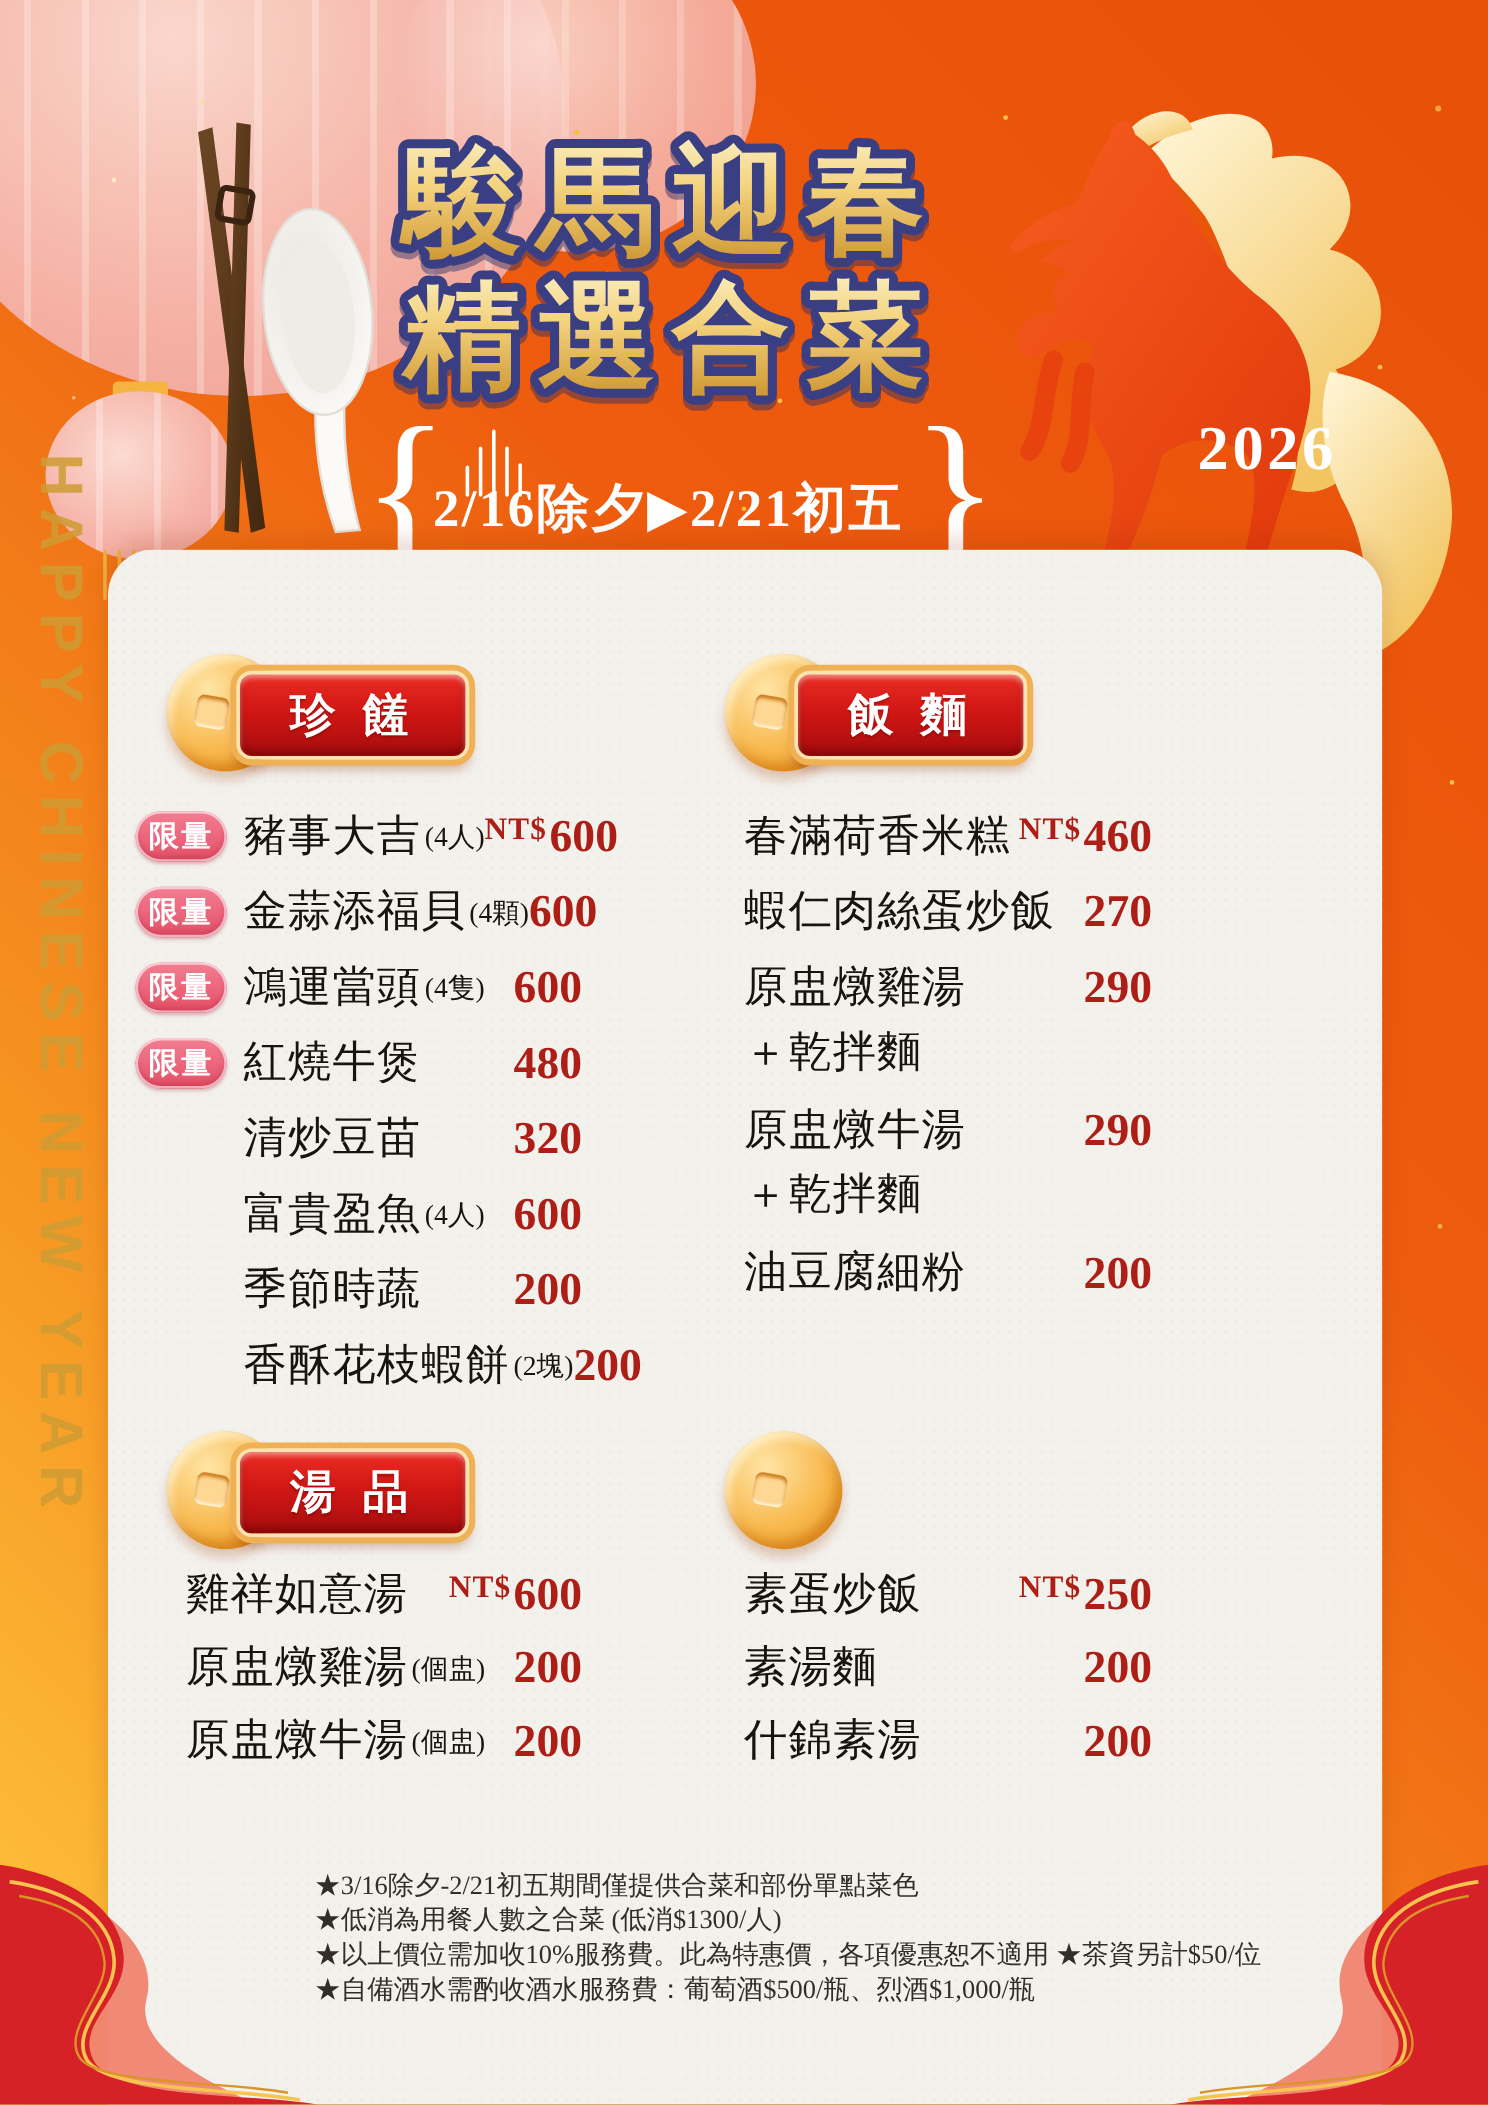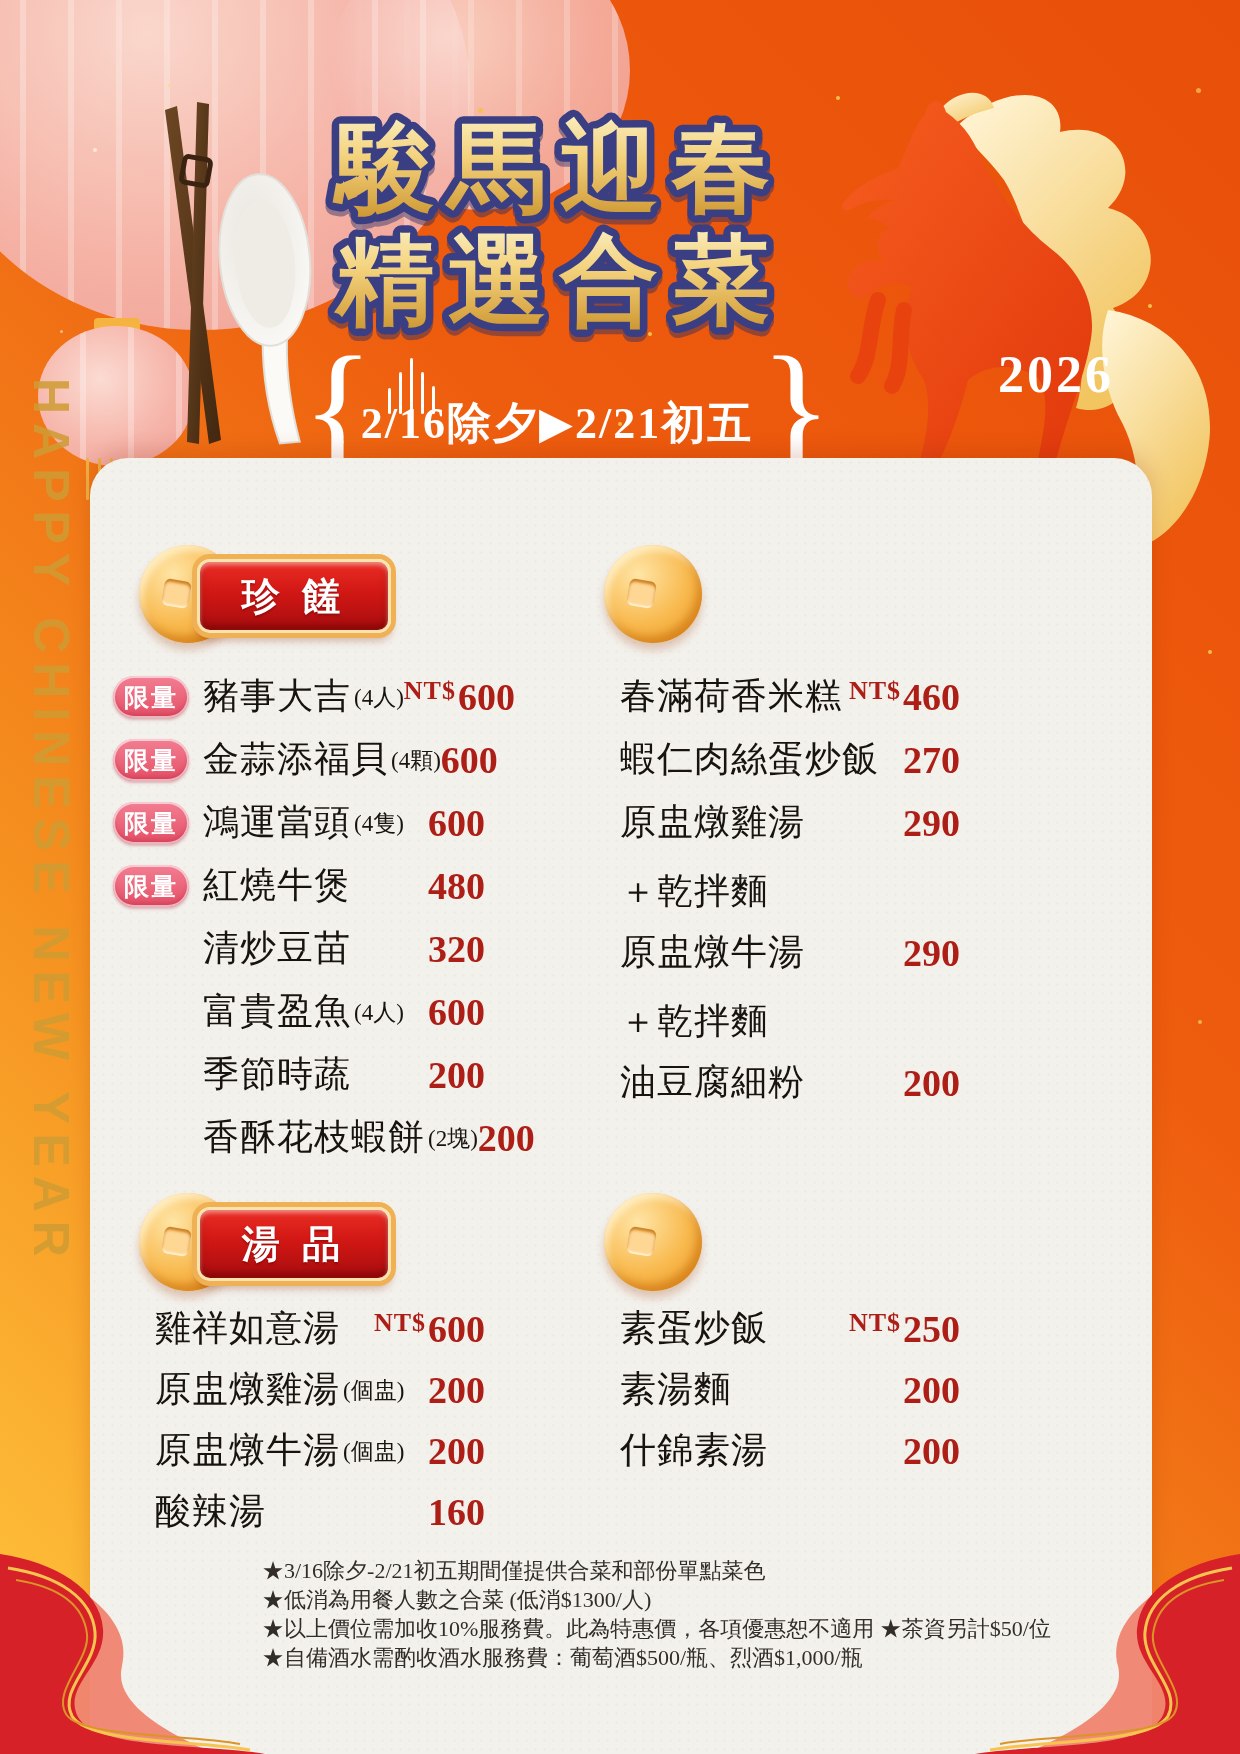--- a/index.html
+++ b/index.html
@@ -75,21 +75,21 @@
   .badge{flex:0 0 auto;width:76px;height:42px;margin-right:14px;border-radius:21px;
          background:linear-gradient(180deg,#f37e92,#e45066);
          box-shadow:inset 0 0 0 2px rgba(255,255,255,.6), inset 0 -4px 5px rgba(175,30,60,.35), 0 2px 3px rgba(160,30,50,.3);
          display:flex;align-items:center;justify-content:center;
          font:700 25px/1 "Liberation Sans",sans-serif;letter-spacing:2px;color:#fff;}
   .name{font:500 36px/1.1 "Liberation Serif","DejaVu Serif",serif;color:#18130f;letter-spacing:1px;white-space:nowrap;}
   .note{font:500 23px/1 "Liberation Serif","DejaVu Serif",serif;color:#18130f;margin-left:3px;white-space:nowrap;}
   .price-cell{margin-left:auto;display:flex;align-items:flex-start;}
   .nt{font:700 26px/1 "Liberation Serif","DejaVu Serif",serif;color:#ad1e17;margin-right:2px;letter-spacing:1px;}
   .price{font:700 38px/1 "Liberation Serif","DejaVu Serif",serif;color:#ad1e17;}
-  .row-line2{display:flex;align-items:flex-end;height:44px;margin-top:23px;}
+  .row-line2{display:flex;align-items:flex-start;height:44px;margin-top:12px;}
 
   
   .footnotes{position:absolute;left:262px;top:1556px;width:800px;z-index:3;
              font:500 22px/29px "Liberation Serif","DejaVu Serif",serif;color:#322d27;}
   .footnotes div{white-space:nowrap;height:29px;}
 
   
   .wave{position:absolute;bottom:0;z-index:4;}
   .wave.l{left:0;}
   .wave.r{right:0;transform:scaleX(-1);}
@@ -309,20 +309,21 @@
 
   </div>
       </div>
   </div>
 
   <div class="sec sec2">
     <div class="sec-head">
       <div class="coin">
           <div class="hole"></div>
         </div>
+      <div class="pill">飯 麵</div>
     </div>
     <div class="no-badge">
         <div class="row">
     <div class="row-main">
 
       <span class="name">春滿荷香米糕</span>
 
       <span class="price-cell">
         <span class="nt">NT$</span>
         <span class="price">460</span>
@@ -418,32 +419,20 @@
 
   </div>
         <div class="row">
     <div class="row-main">
 
       <span class="name">原盅燉牛湯</span>
       <span class="note">(個盅)</span>
       <span class="price-cell">
 
         <span class="price">200</span>
-      </span>
-    </div>
-
-  </div>
-        <div class="row">
-    <div class="row-main">
-
-      <span class="name">酸辣湯</span>
-
-      <span class="price-cell">
-
-        <span class="price">160</span>
       </span>
     </div>
 
   </div>
       </div>
   </div>
 
   <div class="sec sec4">
     <div class="sec-head tight">
       <div class="coin">

